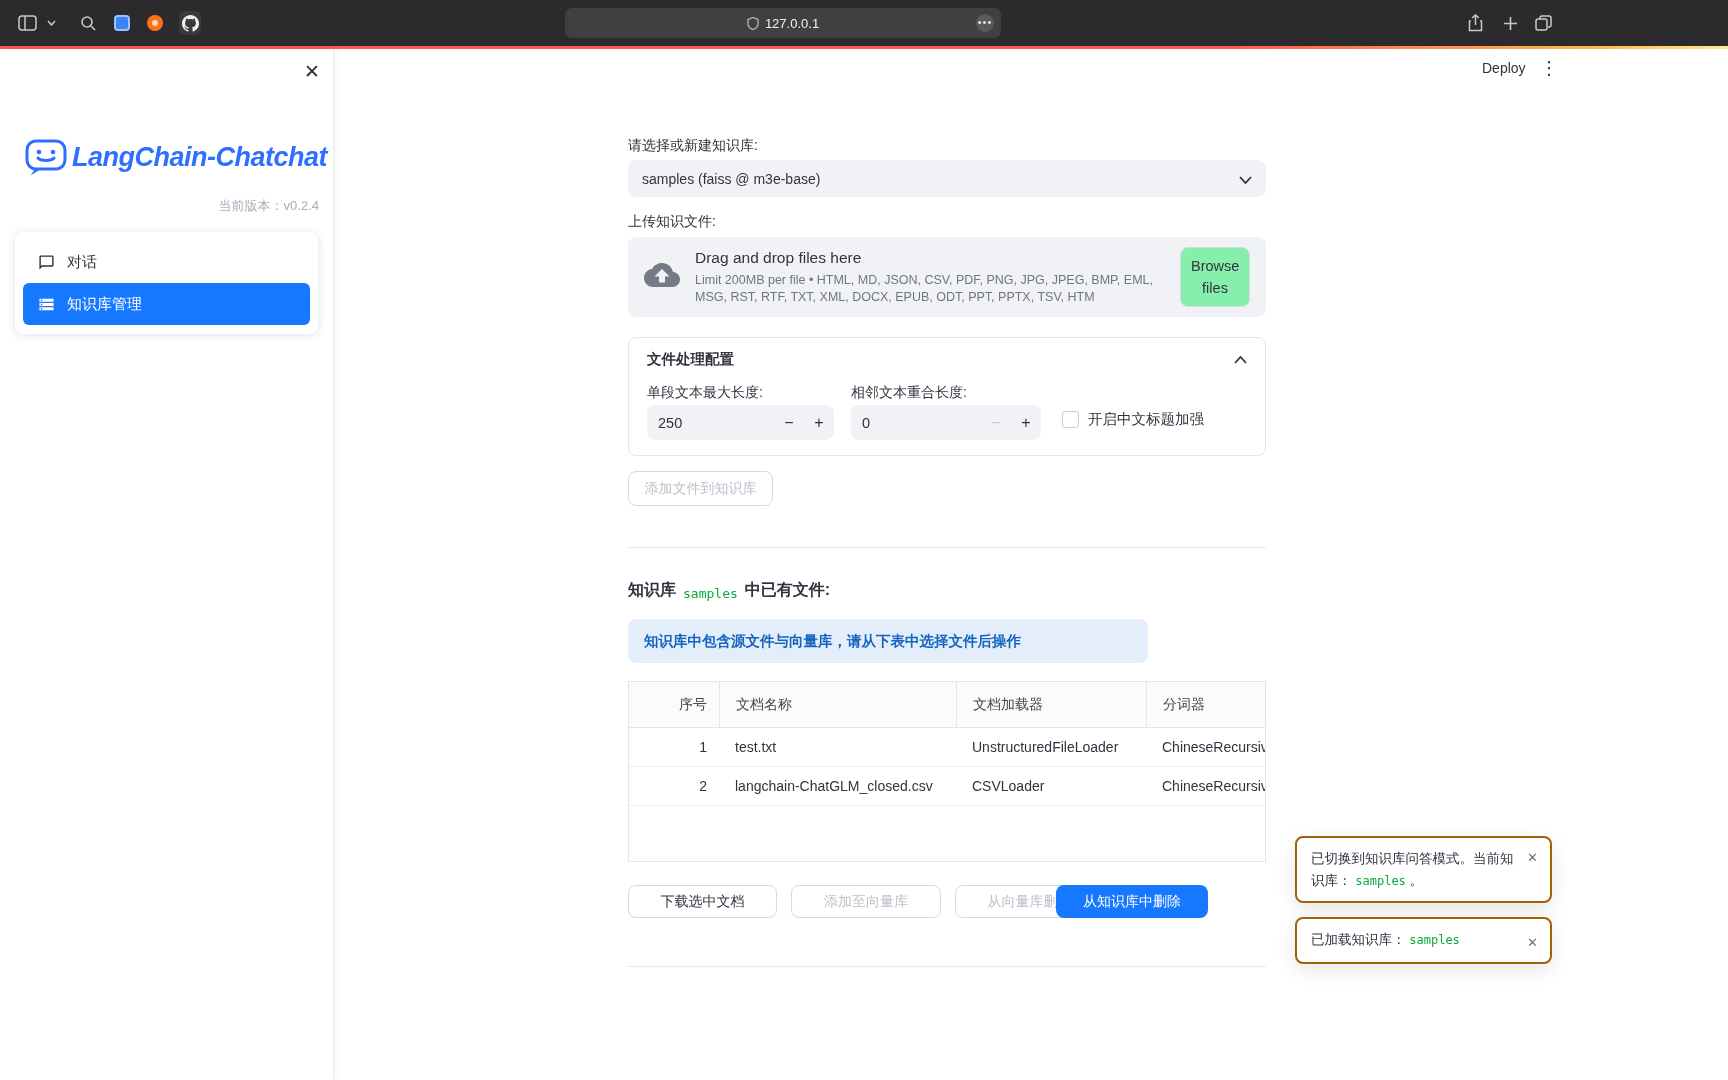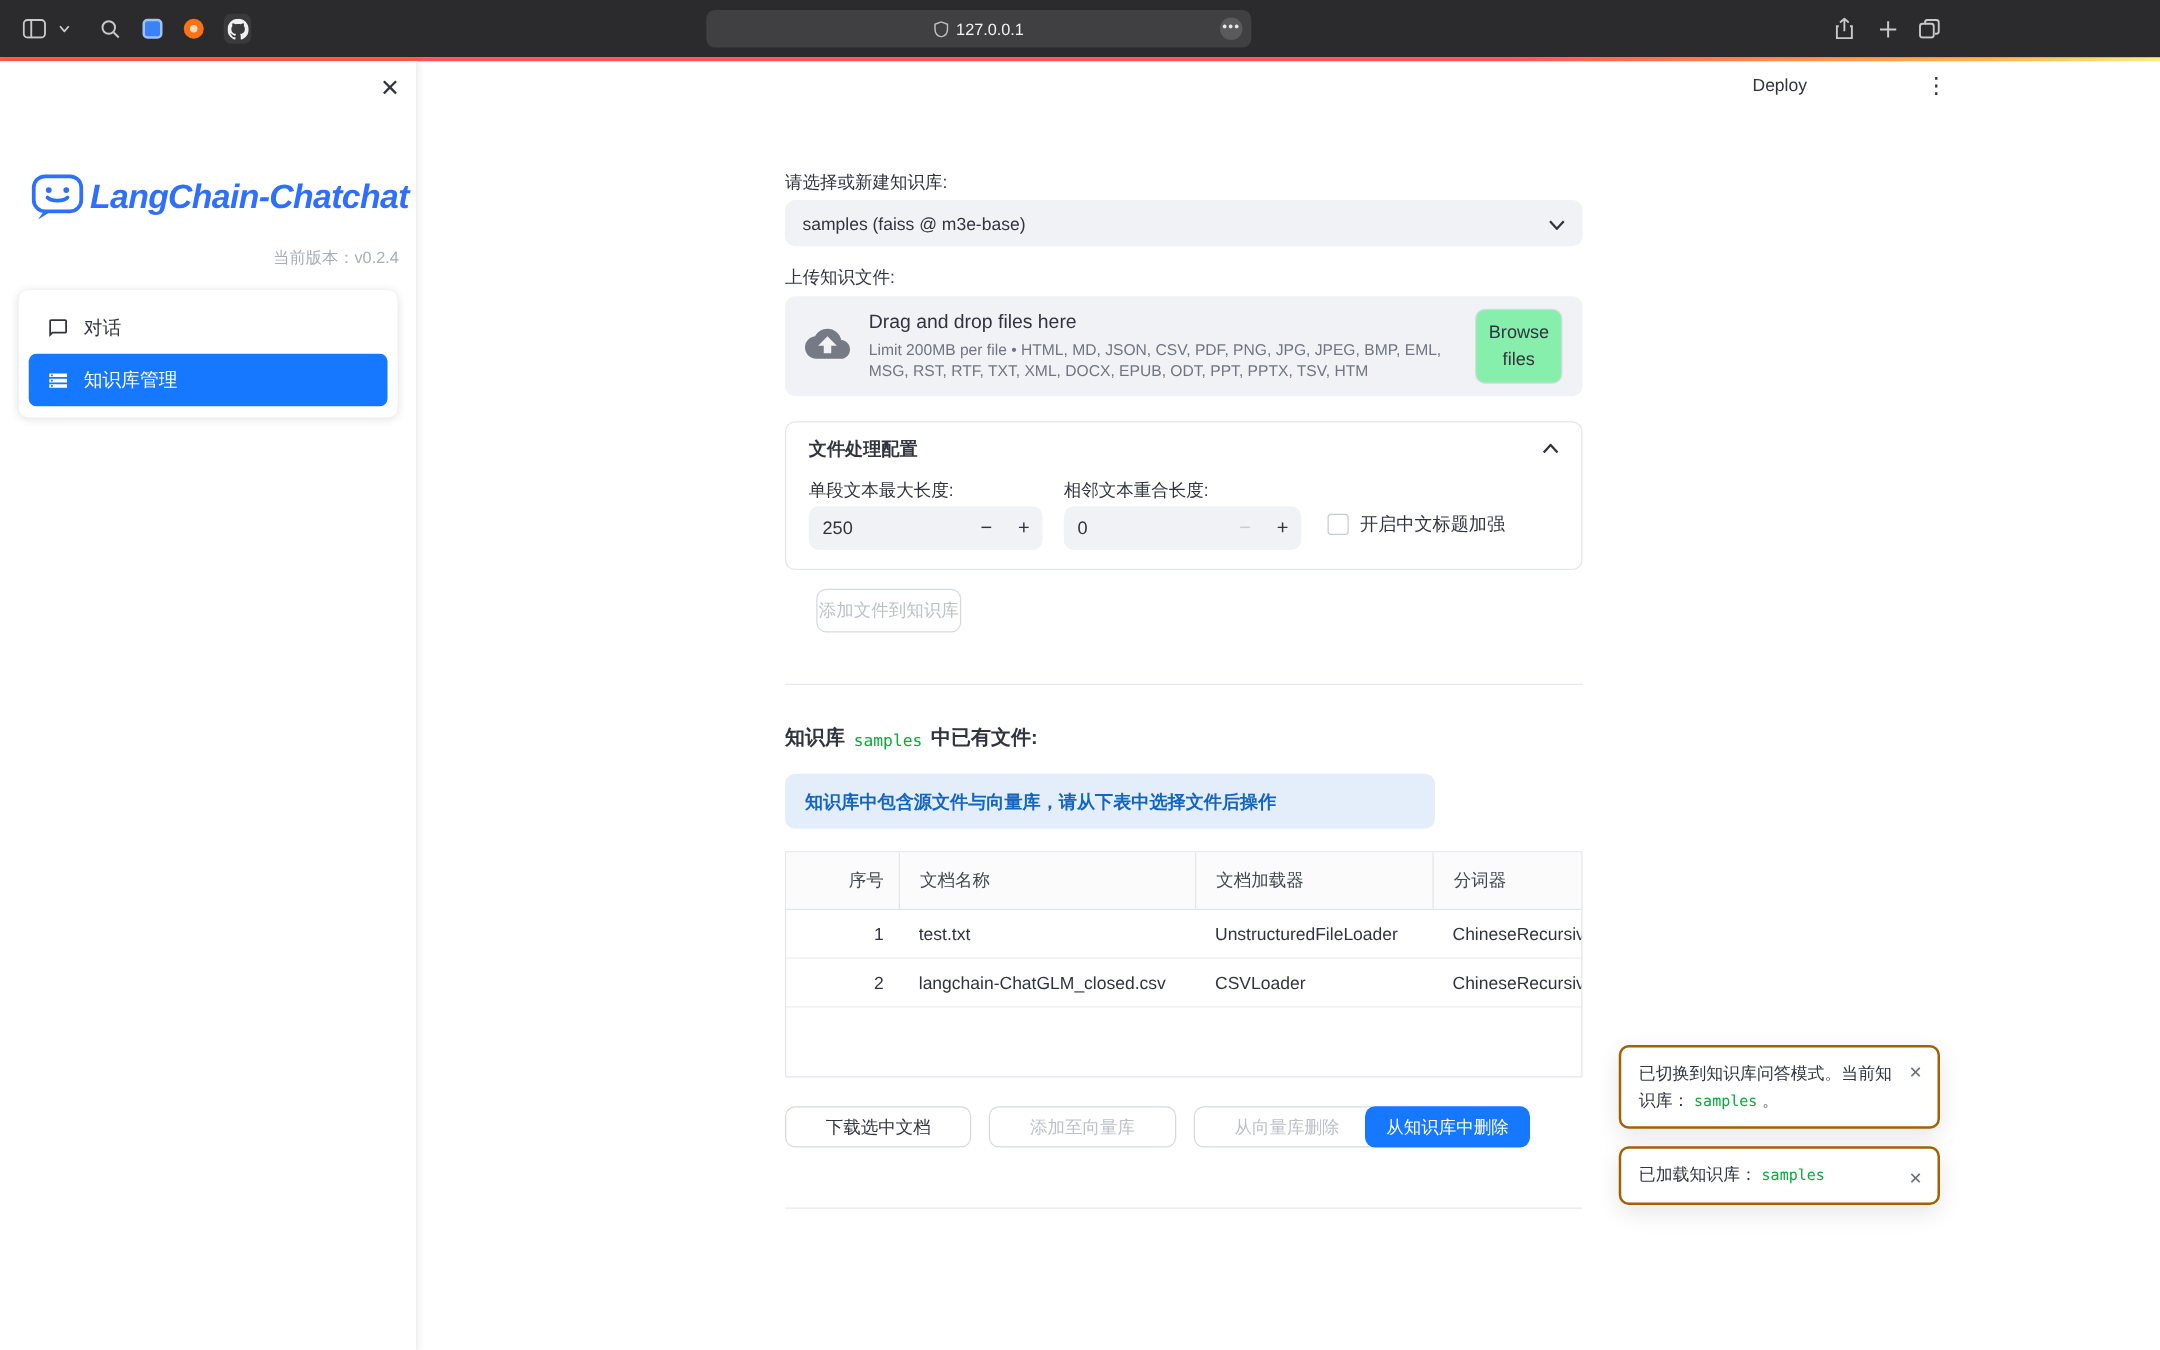--- a/index.html
+++ b/index.html
@@ -28,21 +28,21 @@
   #logo-row{position:absolute;left:24px;top:88px;display:flex;align-items:center;gap:4px;}
   #logo-text{font-size:27px;font-weight:700;font-style:italic;color:var(--logo-blue);letter-spacing:-0.5px;}
   #version{position:absolute;left:15px;top:148px;width:304px;text-align:right;font-size:13px;color:#a7adba;}
   #menu-card{position:absolute;left:15px;top:183px;width:303px;background:#fff;border-radius:8px;
     box-shadow:0 1px 8px rgba(0,0,0,0.12);padding:9px 8px;}
   .menu-item{height:42px;display:flex;align-items:center;gap:12px;padding:0 14px;border-radius:6px;font-size:15px;cursor:pointer;}
   .menu-item.selected{background:var(--accent);color:#fff;}
   .menu-item .mi-ic{width:18px;height:18px;display:flex;align-items:center;justify-content:center;}
 
   
-  #deploy{position:absolute;left:1402px;top:60px;font-size:14px;color:#31333f;cursor:pointer;}
+  #deploy{position:absolute;left:1482px;top:60px;font-size:14px;color:#31333f;cursor:pointer;}
   #kebab{position:absolute;left:1540px;top:57px;font-size:18px;color:#31333f;cursor:pointer;line-height:22px;}
 
   
   .lbl{position:absolute;font-size:14px;color:#31333f;}
   #kb-select{position:absolute;left:628px;top:160px;width:638px;height:37px;background:#f0f2f6;border-radius:8px;
     display:flex;align-items:center;padding:0 14px;font-size:14px;cursor:pointer;}
   #kb-select .chev{margin-left:auto;}
 
   #uploader{position:absolute;left:628px;top:237px;width:638px;height:80px;background:#f0f2f6;border-radius:8px;
     display:flex;align-items:center;padding:0 16px;gap:15px;}
@@ -62,21 +62,21 @@
   .step-btn{width:30px;height:100%;display:flex;align-items:center;justify-content:center;font-size:16px;color:#31333f;cursor:pointer;}
   .step-btn.disabled{color:#c6cad2;}
   #cb-row{position:absolute;left:433px;top:72px;display:flex;align-items:center;gap:9px;cursor:pointer;}
   #cb-box{width:17px;height:17px;border:1.5px solid #c8ccd4;border-radius:3px;background:#fff;}
   #cb-label{font-size:14.5px;}
 
   .btn{border:1px solid #d5d9e0;background:#fff;border-radius:8px;font-size:14px;color:#31333f;
     display:flex;align-items:center;justify-content:center;cursor:pointer;font-family:inherit;}
   .btn.disabled{color:#bcc0c9;}
   .btn.primary{background:var(--accent);border:none;color:#fff;}
-  #add-btn{position:absolute;left:628px;top:471px;width:116px;height:35px;margin-left:25px;}
+  #add-btn{position:absolute;left:628px;top:471px;width:145px;height:35px;}
 
   .hr{position:absolute;left:628px;width:638px;height:1px;background:#e7e9ee;}
 
   #files-heading{position:absolute;left:628px;top:580px;font-size:16px;font-weight:700;display:flex;align-items:flex-end;gap:7px;}
   .code{font-family:"DejaVu Sans Mono","Liberation Mono",monospace;color:var(--code-green);font-weight:400;}
   #files-heading .code{font-size:13px;}
 
   #info-box{position:absolute;left:628px;top:619px;width:520px;height:44px;background:var(--info-bg);border-radius:8px;
     display:flex;align-items:center;padding:0 16px;font-size:14.5px;font-weight:600;color:var(--info-text);}
 
@@ -84,21 +84,21 @@
   .tr{display:grid;grid-template-columns:34px 56px 237px 190px 1fr;}
   #thead{height:46px;background:#fbfbfc;border-bottom:1px solid #e2e5ea;}
   #thead .td{display:flex;align-items:center;padding-left:16px;font-size:14px;color:#45474f;}
   #thead .td:nth-child(n+3){border-left:1px solid #e3e6ea;}
   .row{height:39px;border-bottom:1px solid #eceef2;cursor:pointer;}
   .row .td{display:flex;align-items:center;padding-left:16px;font-size:14px;color:#31333f;overflow:hidden;white-space:nowrap;}
   .row .td.num{justify-content:flex-end;padding:0 12px 0 0;}
 
   .action-btn{position:absolute;top:885px;height:33px;}
   #act-0{left:628px;width:149px;} #act-1{left:791px;width:150px;}
-  #act-2{left:955px;width:149px;} #act-3{left:1092px;width:132px;}
+  #act-2{left:955px;width:149px;} #act-3{left:1056px;width:152px;}
 
   .toast{position:absolute;left:1295px;width:257px;background:#fff;border:2px solid #a16207;border-radius:8px;
     box-shadow:0 6px 20px rgba(0,0,0,0.10);padding:10px 34px 10px 14px;font-size:13.5px;line-height:1.6;color:#31333f;}
   #toast-0{top:836px;min-height:60px;} #toast-1{top:917px;min-height:47px;}
   .toast .code{font-size:12px;}
   .toast-close{position:absolute;right:12px;top:10px;font-size:13px;color:#696e78;cursor:pointer;}
   #toast-1 .toast-close{top:14px;}
 </style>
 </head>
 <body>

